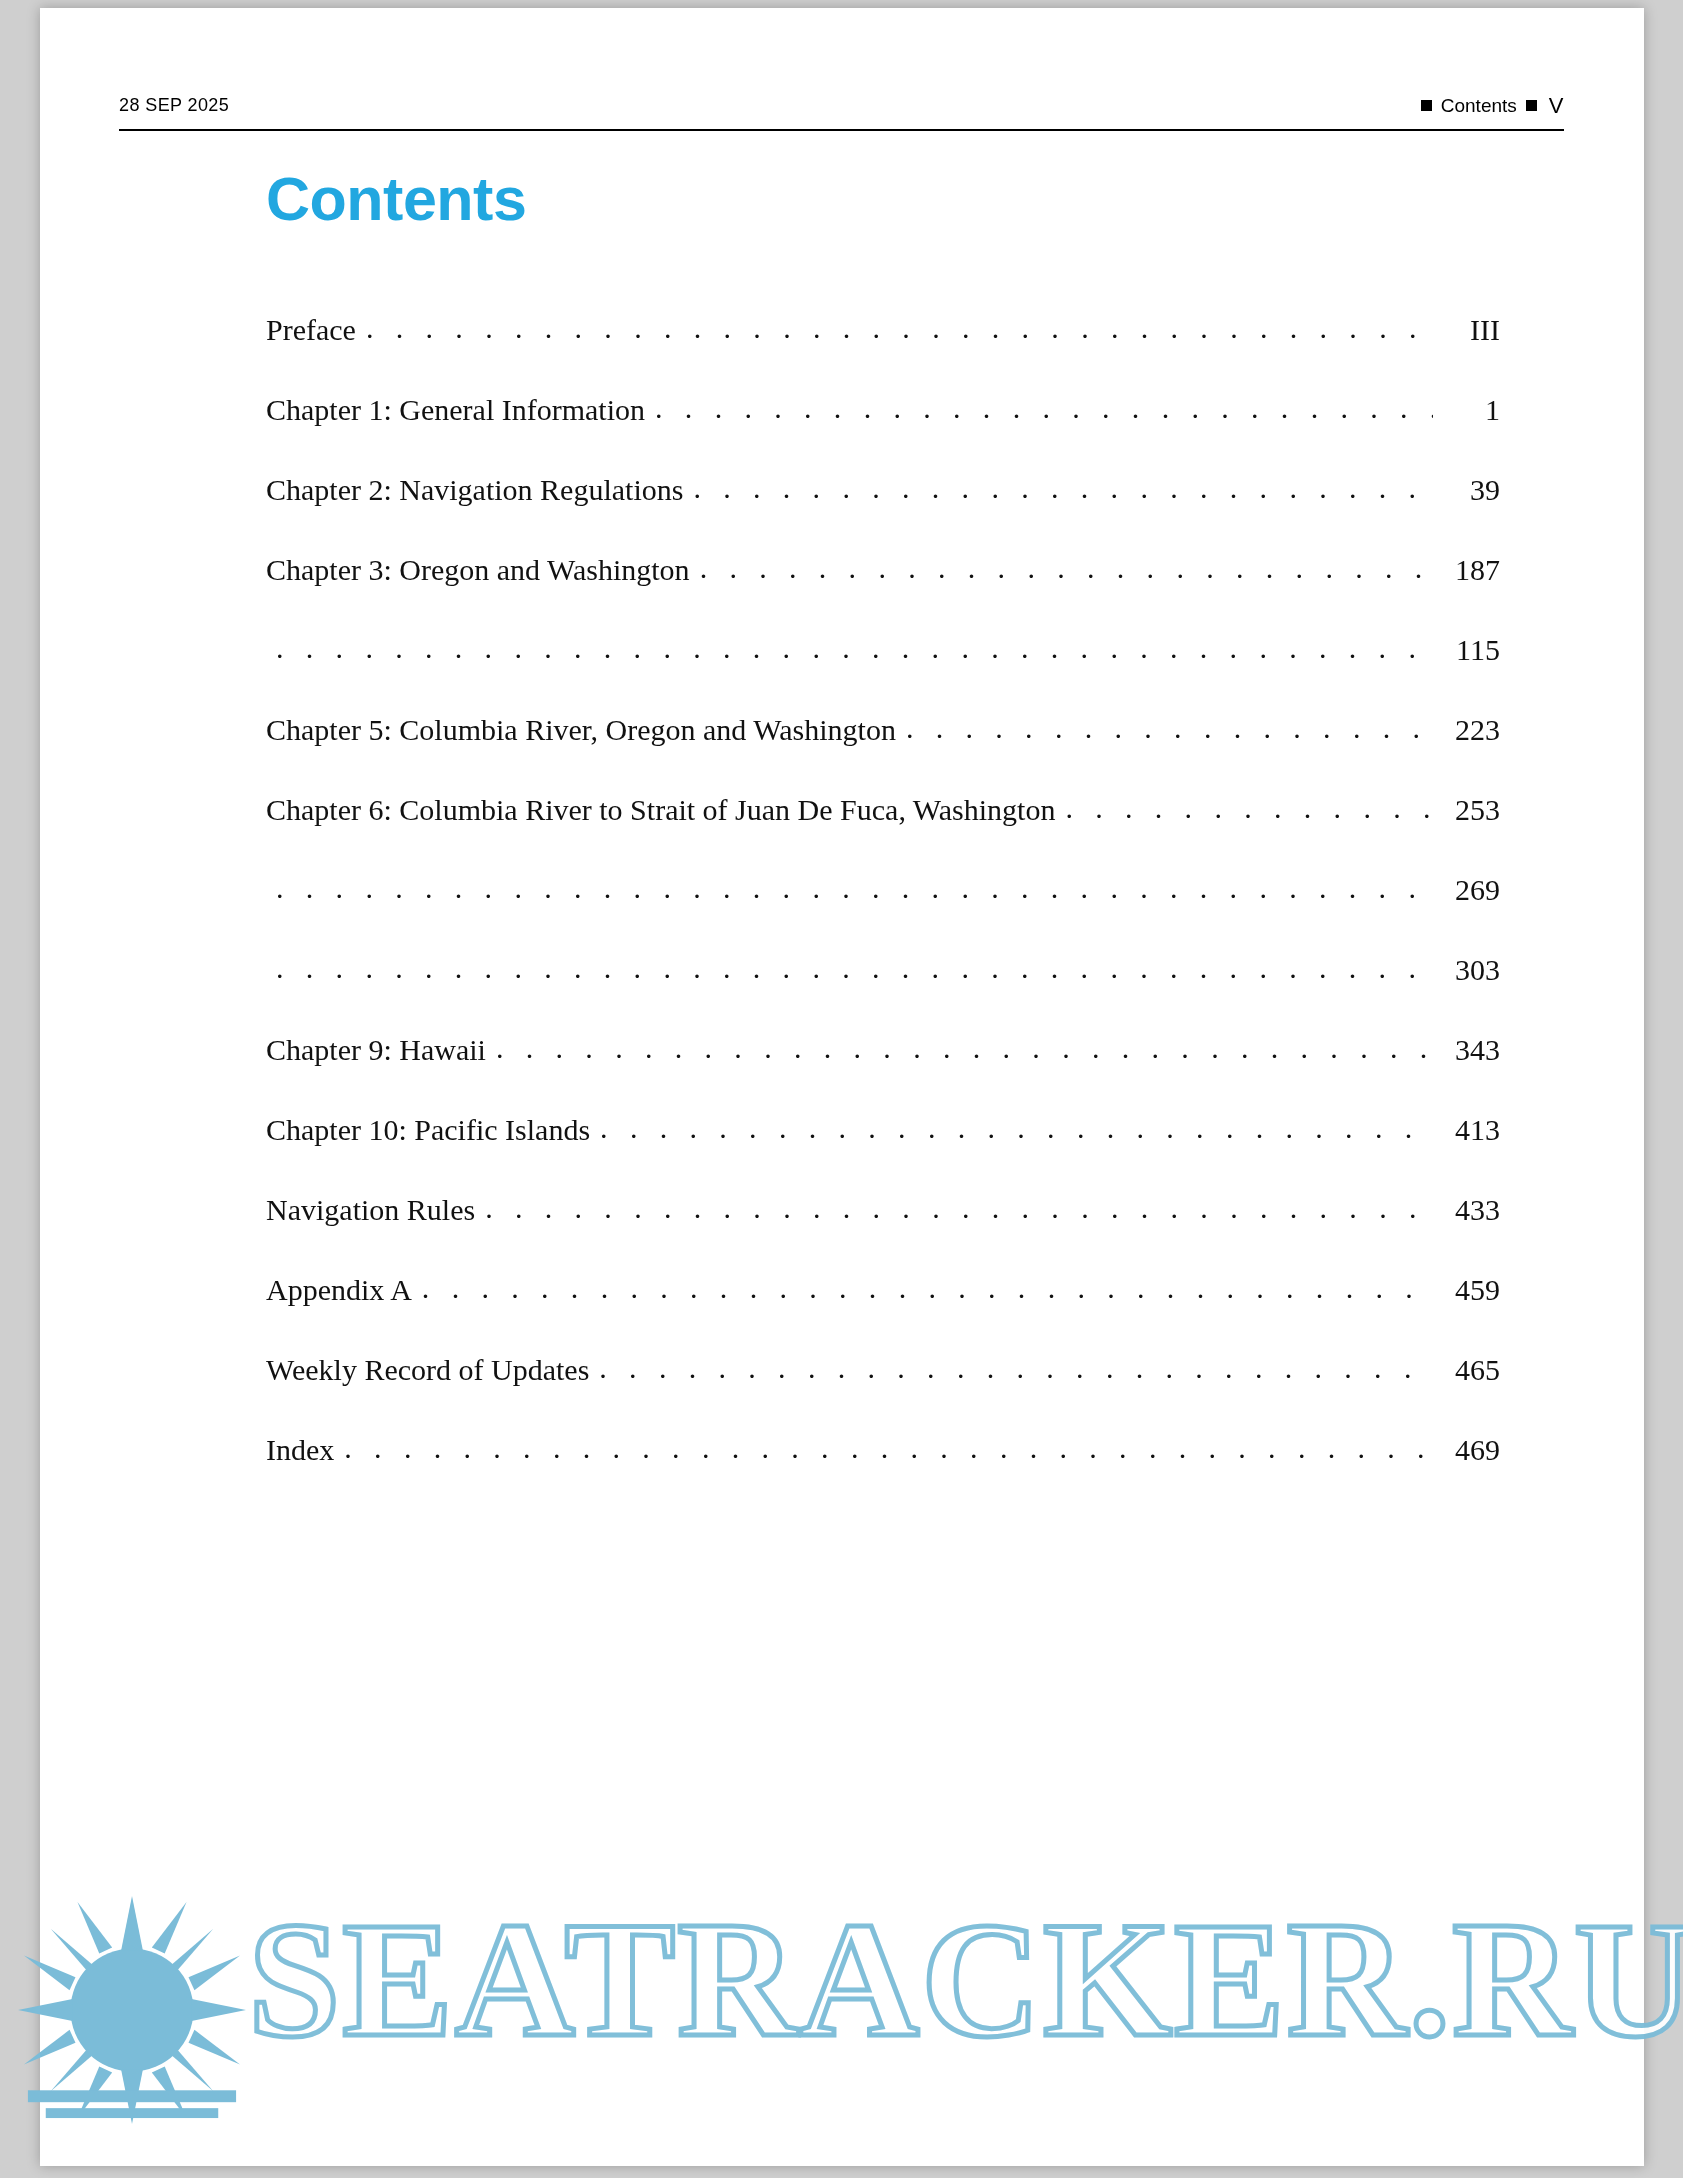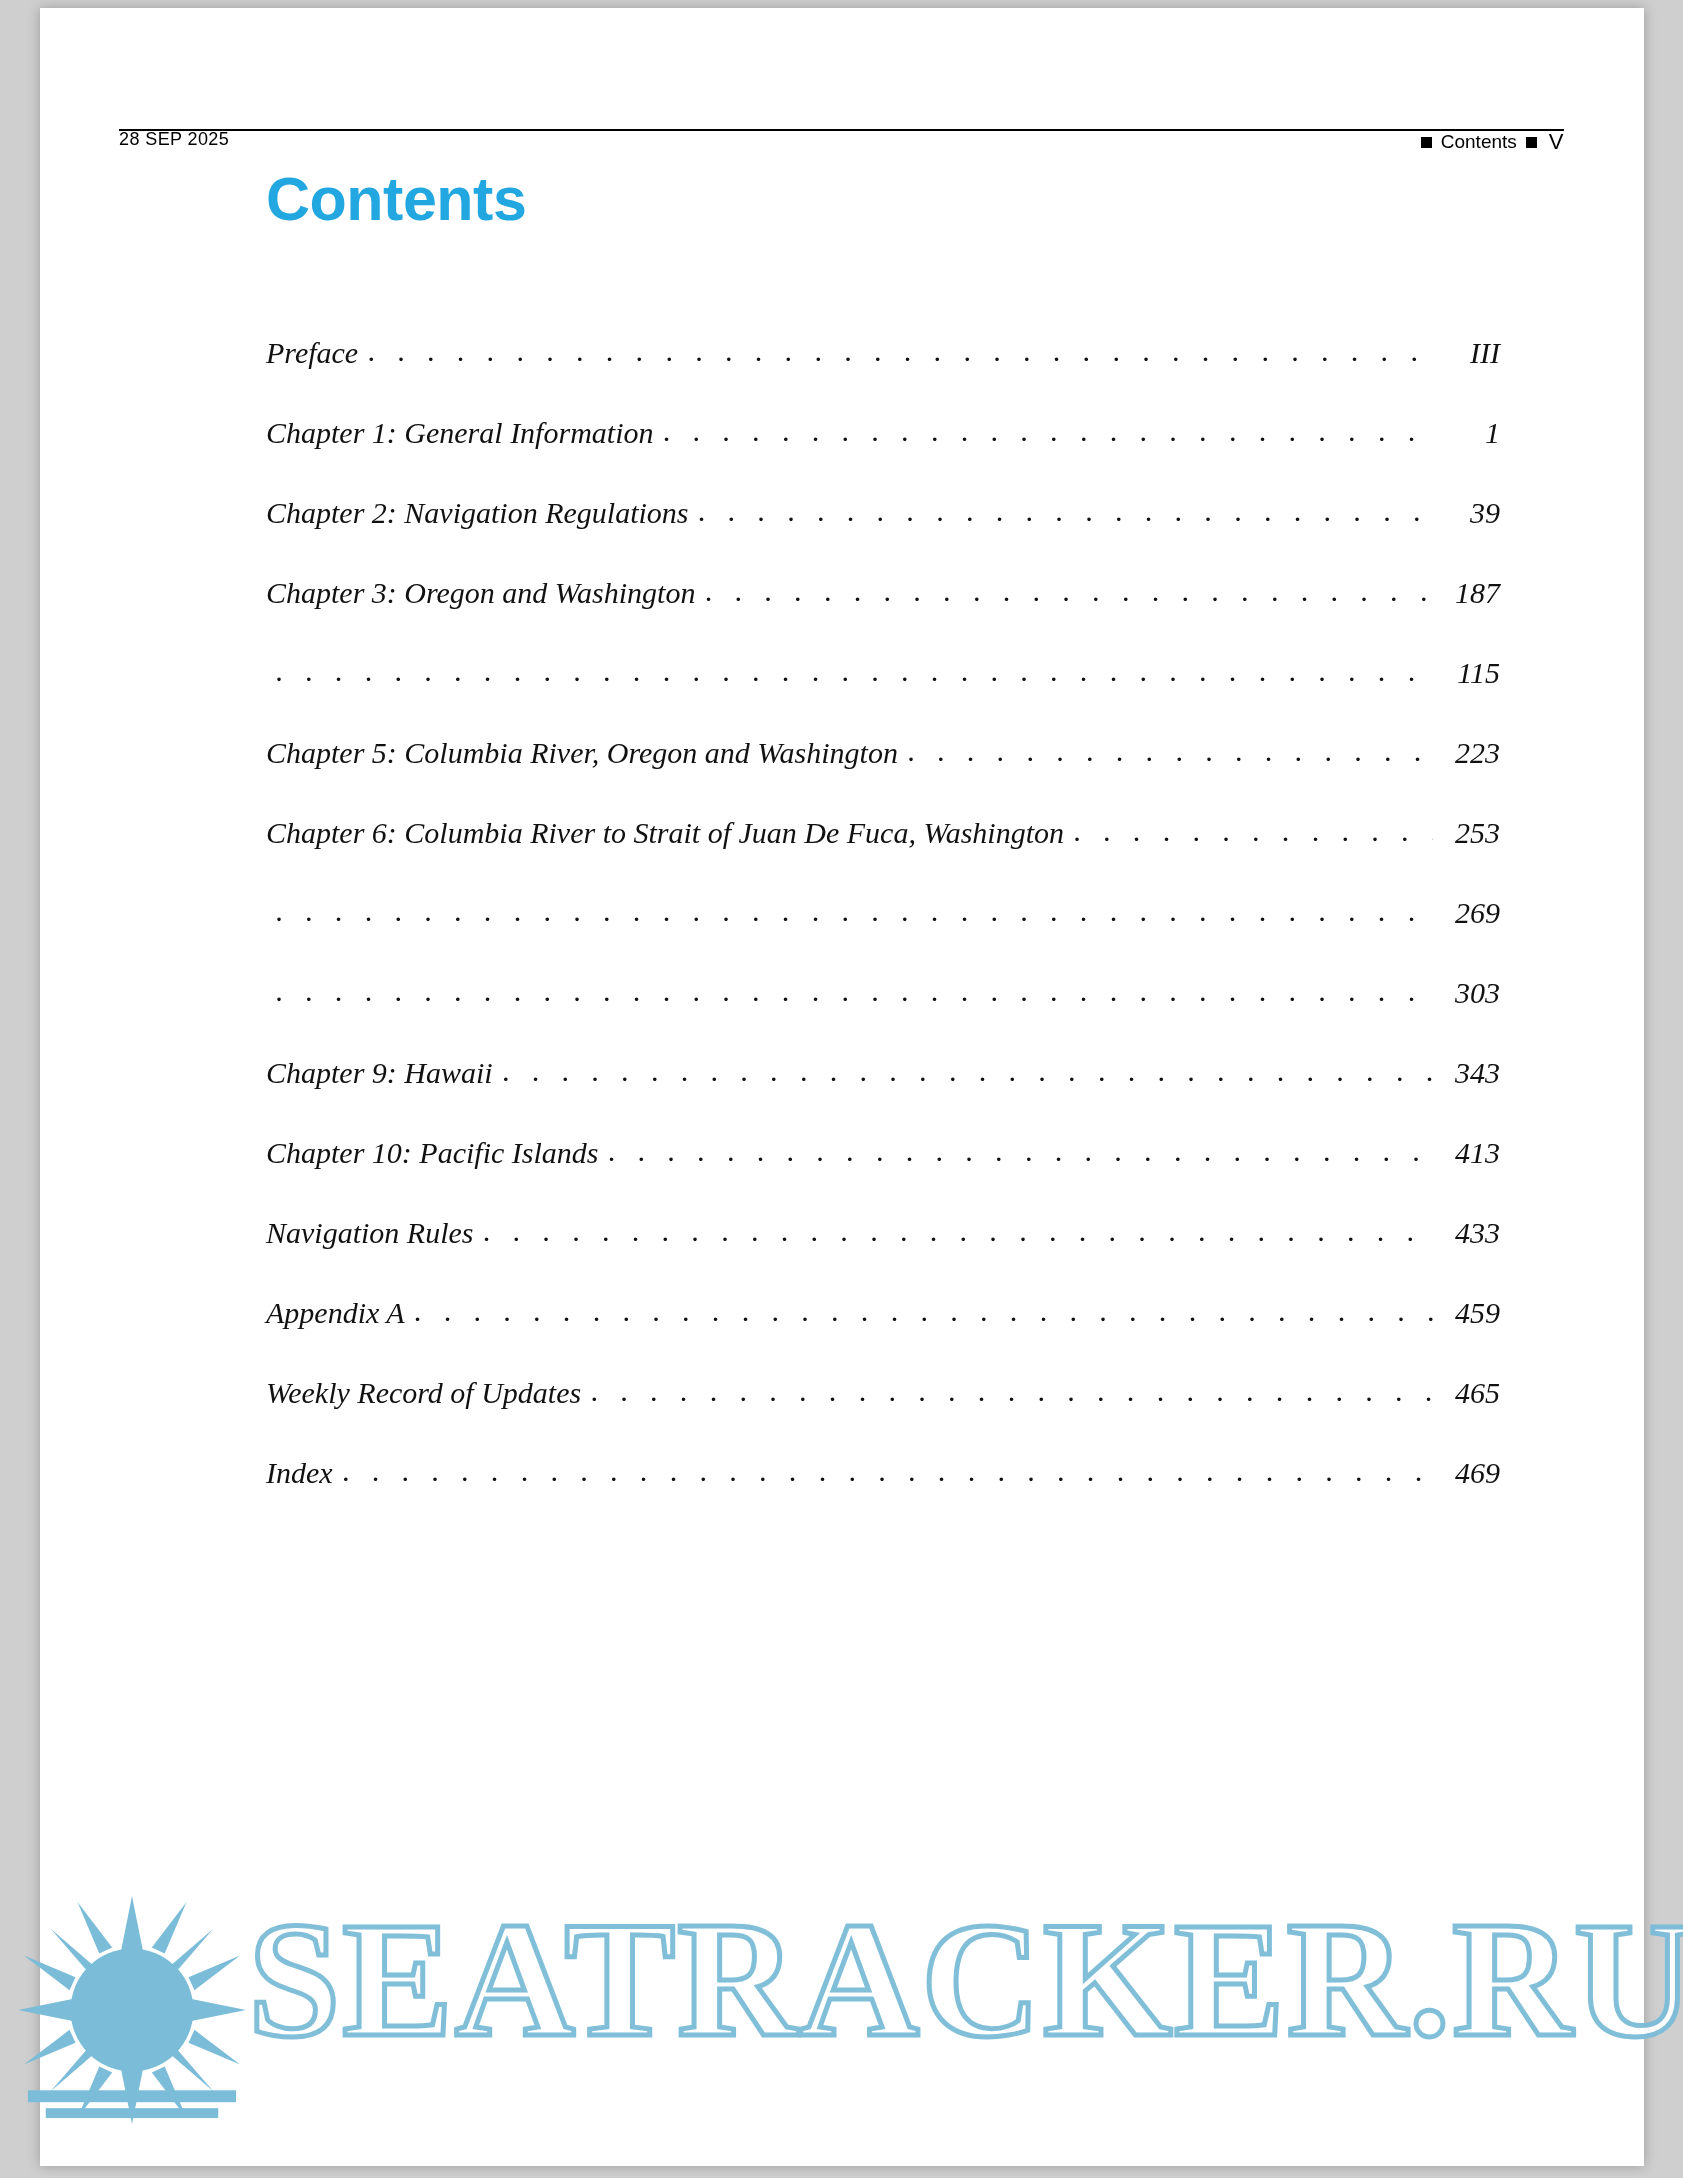--- a/index.html
+++ b/index.html
@@ -25,24 +25,23 @@
     overflow: hidden;
   }
   
   .header {
     position: absolute;
     left: 79px;
     top: 81px;
     width: 1445px;
     height: 36px;
     display: flex;
-    align-items: flex-start;
+    align-items: center;
     justify-content: space-between;
     font-family: "Liberation Sans", sans-serif;
-    margin-top: 40px;
   }
   .header-date {
     font-size: 18px;
     letter-spacing: 0.4px;
     color: #000;
     padding-bottom: 4px;
   }
   .header-right {
     display: flex;
     align-items: center;
@@ -86,26 +85,25 @@
   }
   
   .toc {
     position: absolute;
     left: 226px;
     top: 282px;
     width: 1234px;
   }
   .toc-row {
     display: flex;
-    align-items: flex-end;
+    align-items: center;
     height: 80px;
     font-size: 30px;
     color: #111;
     white-space: nowrap;
-    font-style: italic;
   }
   .toc-label { flex: 0 0 auto; }
   .toc-dots {
     flex: 1 1 auto;
     overflow: hidden;
     margin: 0 6px 0 10px;
     font-size: 30px;
     letter-spacing: 7.4px;
     color: #111;
     position: relative;

